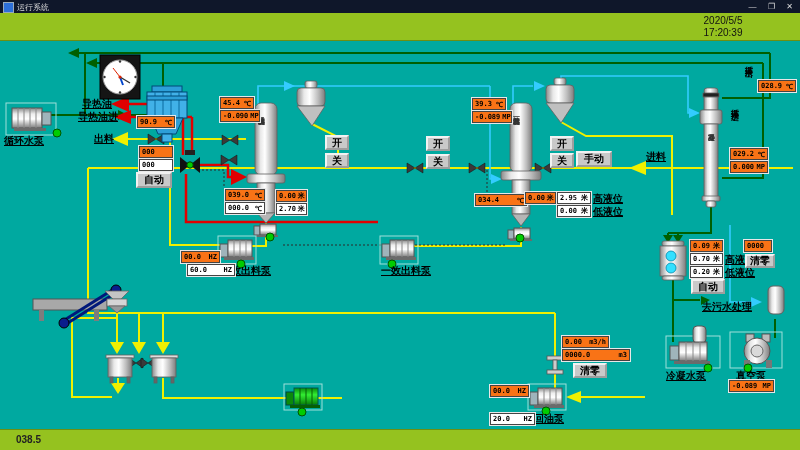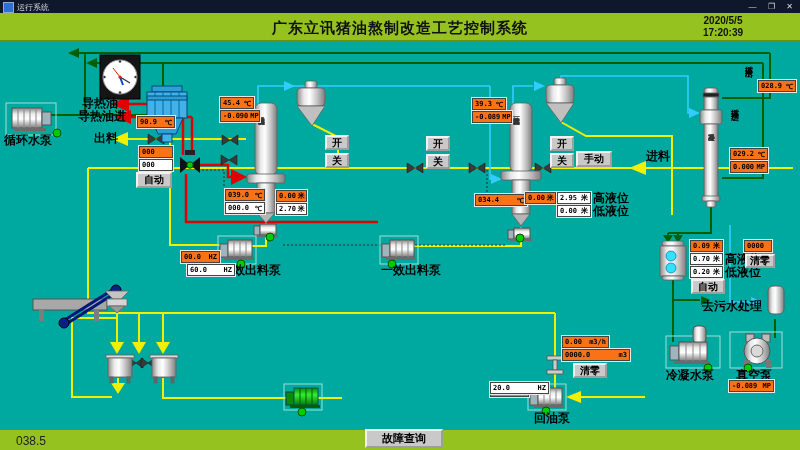--- a/index.html
+++ b/index.html
@@ -6,55 +6,54 @@
   body{width:800px;height:450px;overflow:hidden;font-family:"Liberation Sans",sans-serif;}
   #stage{position:relative;width:800px;height:450px;background:#00A9A0;}
   
   .titlebar{position:absolute;left:0;top:0;width:800px;height:13px;background:#0f172a;color:#eee;}
   .titlebar .ticon{position:absolute;left:3px;top:2px;width:9px;height:9px;background:#2d6fd8;border:1px solid #9ab;}
   .titlebar .ttext{position:absolute;left:17px;top:2px;font-size:8px;color:#ddd;}
   .wbtn{position:absolute;top:1px;width:15px;height:11px;color:#ddd;font-size:8px;text-align:center;line-height:11px;cursor:default;}
   
   .header{position:absolute;left:0;top:13px;width:800px;height:27px;background:#95C21F;border-bottom:1px solid #6d8f12;}
   .htitle{position:absolute;left:0;top:6px;width:100%;text-align:center;font-family:"Liberation Serif",serif;font-weight:bold;font-size:15px;color:#111;letter-spacing:1px;}
-  .hdate{position:absolute;right:32px;top:2px;width:90px;text-align:center;font-weight:bold;font-size:10px;color:#111;line-height:12px;}
+  .hdate{position:absolute;right:32px;top:2px;width:90px;text-align:center;font-weight:normal;font-size:10px;color:#111;line-height:12px;}
   .footer{position:absolute;left:0;top:429px;width:800px;height:21px;background:#95C21F;border-top:1px solid #6d8f12;}
-  .fstatus{position:absolute;left:16px;top:4px;font-size:12px;font-weight:normal;color:#222;}
+  .fstatus{position:absolute;left:16px;top:4px;font-size:10px;font-weight:bold;color:#222;}
   
   .disp{position:absolute;height:12px;display:flex;justify-content:space-between;align-items:center;
         padding:0 2px;box-sizing:border-box;font:bold 7px "DejaVu Sans Mono",monospace;color:#000;
         border:1px solid #444;outline:1px solid #e8e8e8;}
   .disp.green{background:#f97316;}
   .disp.white{background:#ffffff;}
   .disp .u{margin-left:2px;}
   
   .btn{position:absolute;background:#C9C9C9;border:2px outset #f2f2f2;color:#000;
        display:flex;align-items:center;justify-content:center;font-weight:bold;font-size:10px;
        box-sizing:border-box;padding:0;cursor:default;}
   
-  .lbl{position:absolute;font-weight:bold;font-size:12px;color:#000;white-space:nowrap;line-height:9px;}
+  .lbl{position:absolute;font-weight:bold;font-size:10px;color:#000;white-space:nowrap;line-height:9px;text-decoration:underline;}
   .vtext{position:absolute;writing-mode:vertical-rl;text-orientation:upright;font-weight:bold;font-size:8px;color:#000;letter-spacing:1px;line-height:10px;}
   .vessel-lbl{position:absolute;writing-mode:vertical-rl;text-orientation:upright;font-weight:bold;font-size:7px;color:#333;line-height:11px;letter-spacing:0;}
   svg{position:absolute;left:0;top:0;}
 </style>
 </head>
 <body>
 
 <div id="stage">
 
   <div class="titlebar">
     <div class="ticon"></div>
     <div class="ttext">运行系统</div>
     <div class="wbtn" style="right:40px">—</div>
     <div class="wbtn" style="right:21px">❐</div>
     <div class="wbtn" style="right:3px">✕</div>
   </div>
 
   <div class="header">
-    <div class="htitle">广东立讯猪油熬制改造工艺控制系统</div>
     <div class="hdate">
       <div>2020/5/5</div>
       <div>17:20:39</div>
     </div>
   </div>
 
   <svg width="800" height="450" viewBox="0 0 800 450">
     <defs>
       <linearGradient id="metal" x1="0" y1="0" x2="1" y2="0">
         <stop offset="0" stop-color="#8a8a8a"></stop>
@@ -542,21 +541,21 @@
     </div>
   <div class="disp white" style="left:187px;top:264px;width:48px">
       <span>60.0</span>
       <span class="u">HZ</span>
     </div>
 
   <div class="disp green" style="left:490px;top:385px;width:39px">
       <span>00.0</span>
       <span class="u">HZ</span>
     </div>
-  <div class="disp white" style="left:490px;top:382px;width:59px">
+  <div class="disp white" style="left:490px;top:413px;width:45px">
       <span>20.0</span>
       <span class="u">HZ</span>
     </div>
 
   <div class="disp green" style="left:729px;top:380px;width:45px">
       <span>-0.089</span>
       <span class="u">MP</span>
     </div>
 
   <div class="btn" style="left:136px;top:172px;width:36px;height:16px">自动</div>
@@ -567,15 +566,14 @@
   <div class="btn" style="left:550px;top:136px;width:24px;height:15px">开</div>
   <div class="btn" style="left:550px;top:153px;width:24px;height:15px">关</div>
   <div class="btn" style="left:576px;top:151px;width:36px;height:16px">手动</div>
   <div class="btn" style="left:691px;top:279px;width:34px;height:15px">自动</div>
   <div class="btn" style="left:745px;top:254px;width:30px;height:14px">清零</div>
   <div class="btn" style="left:573px;top:363px;width:34px;height:15px">清零</div>
 
   <div class="footer">
     <div class="fstatus">038.5</div>
   </div>
-  <div class="btn" style="left:365px;top:429px;width:78px;height:19px;font-size:11px">故障查询</div>
 
 </div>
 
 </body></html>

